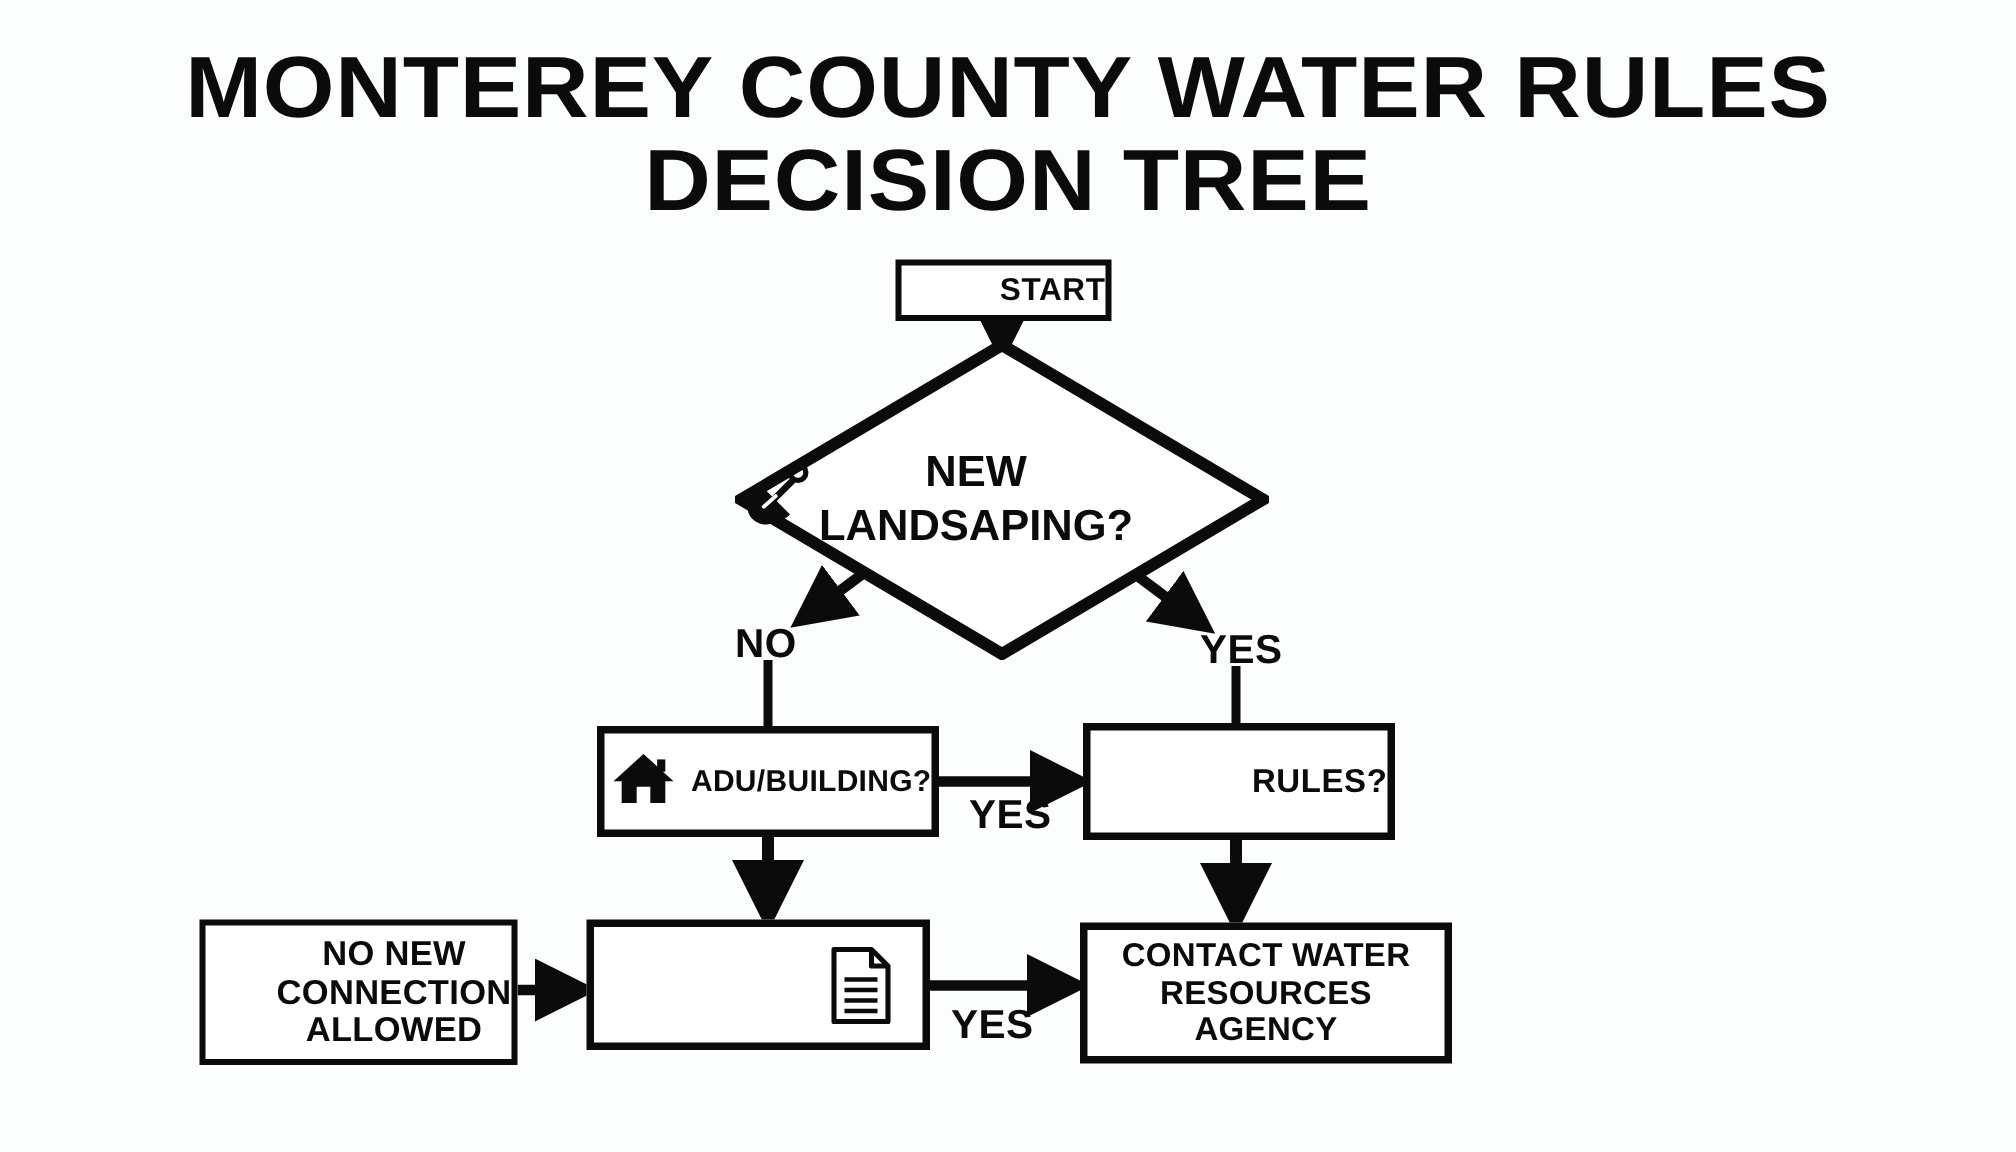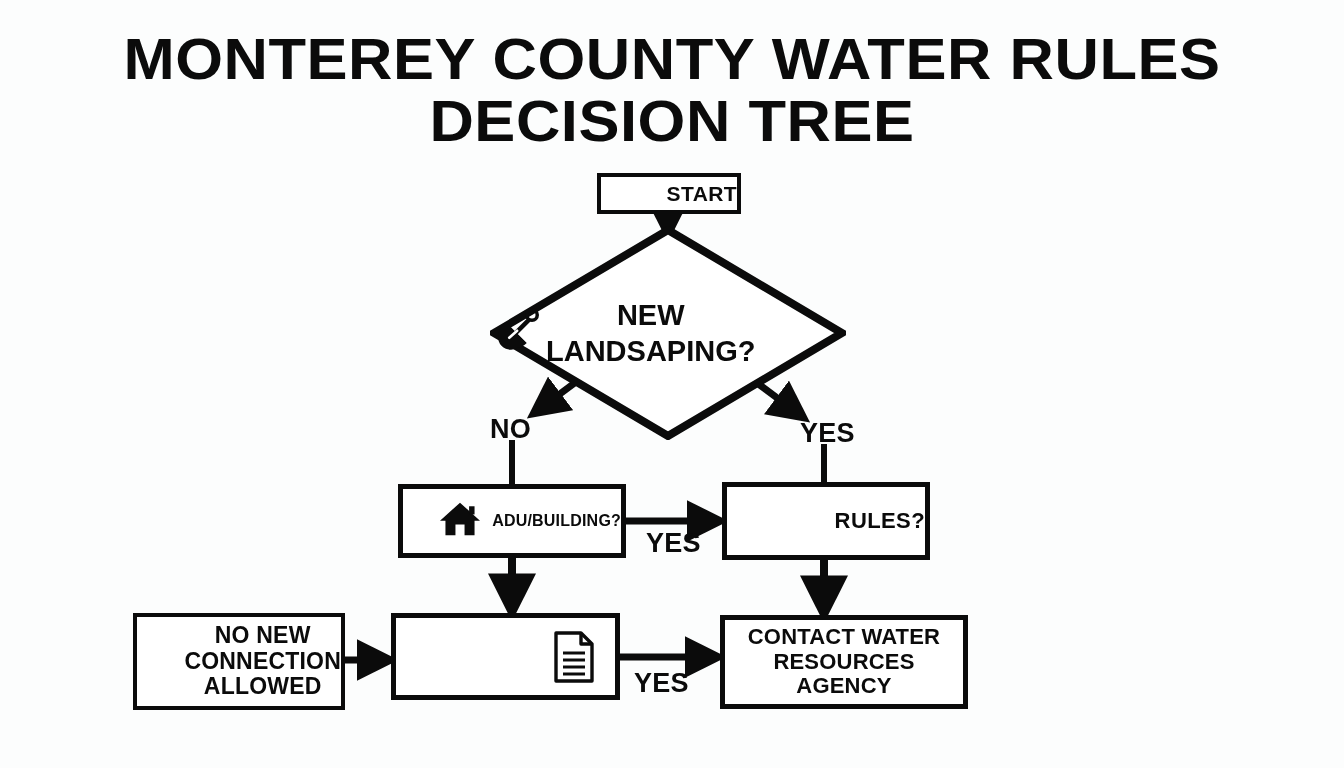--- a/index.html
+++ b/index.html
@@ -63,21 +63,21 @@
     text-align: center;
     line-height: 1.12;
     white-space: pre-line;
   }
 
   #node-start { left: 597px; top: 173px; width: 144px; height: 41px; border-width: 4px; }
   #node-start .label { font-size: 21px; letter-spacing: 0.4px; }
 
   #node-adu { left: 398px; top: 484px; width: 228px; height: 74px; }
   #node-adu .inner { display: flex; align-items: center; gap: 10px; }
-  #node-adu .label { font-size: 16px; letter-spacing: 0.2px; }
+  #node-adu .label { font-size: 20px; letter-spacing: 0.2px; }
 
   #node-permit { left: 722px; top: 482px; width: 208px; height: 78px; }
   #node-permit .label { font-size: 22px; letter-spacing: 0.4px; }
 
   #node-nonew { left: 133px; top: 613px; width: 212px; height: 97px; border-width: 4px; }
   #node-nonew .label { font-size: 23px; letter-spacing: 0.2px; margin-left: 28px; }
 
   #node-doc { left: 391px; top: 613px; width: 229px; height: 87px; justify-content: flex-end; }
   #node-doc .doc-slot { margin-right: 18px; display: flex; align-items: center; }
 

